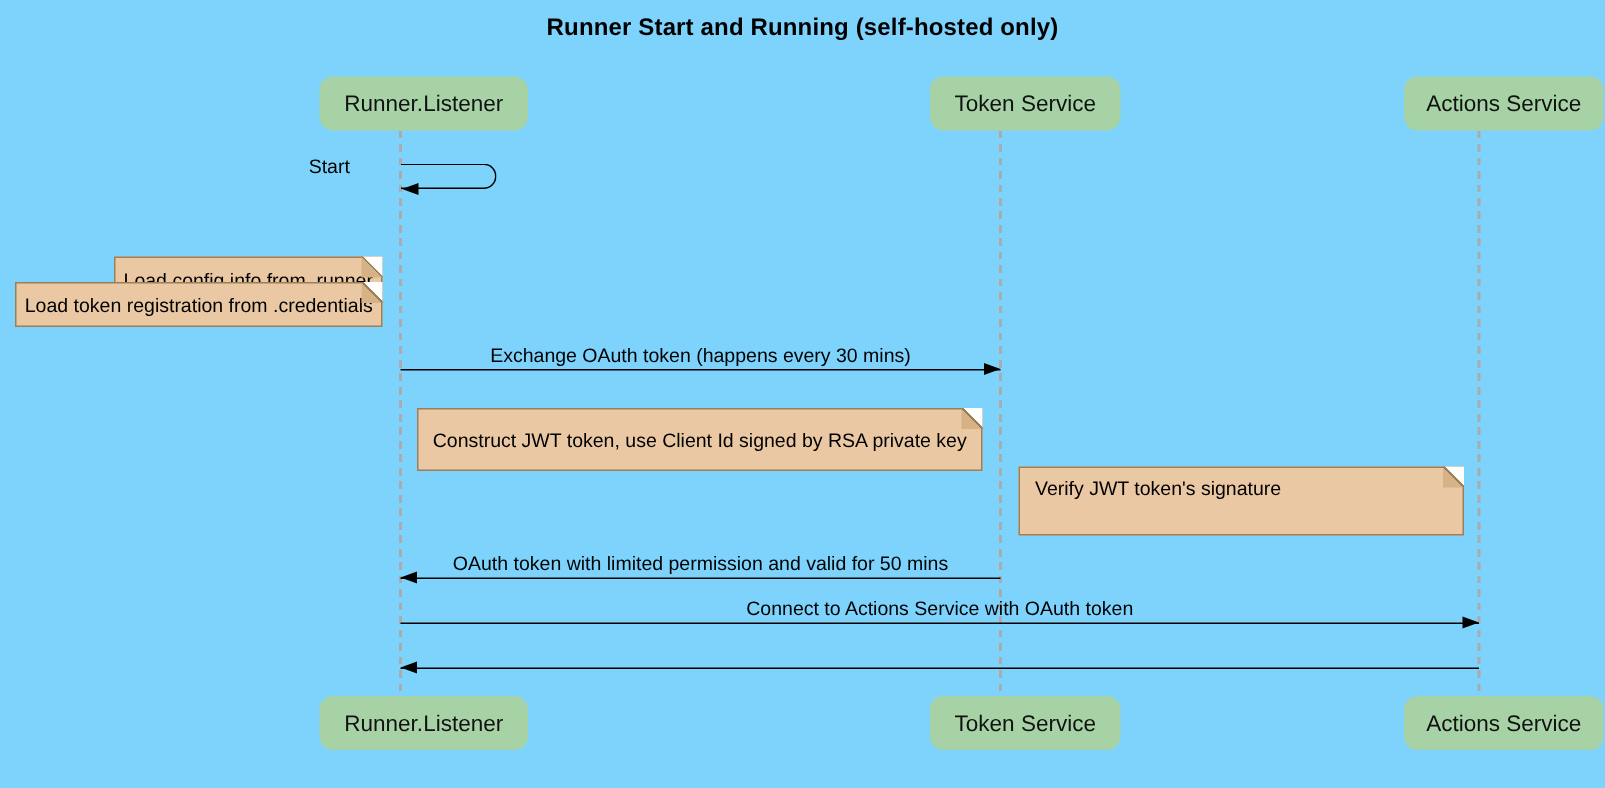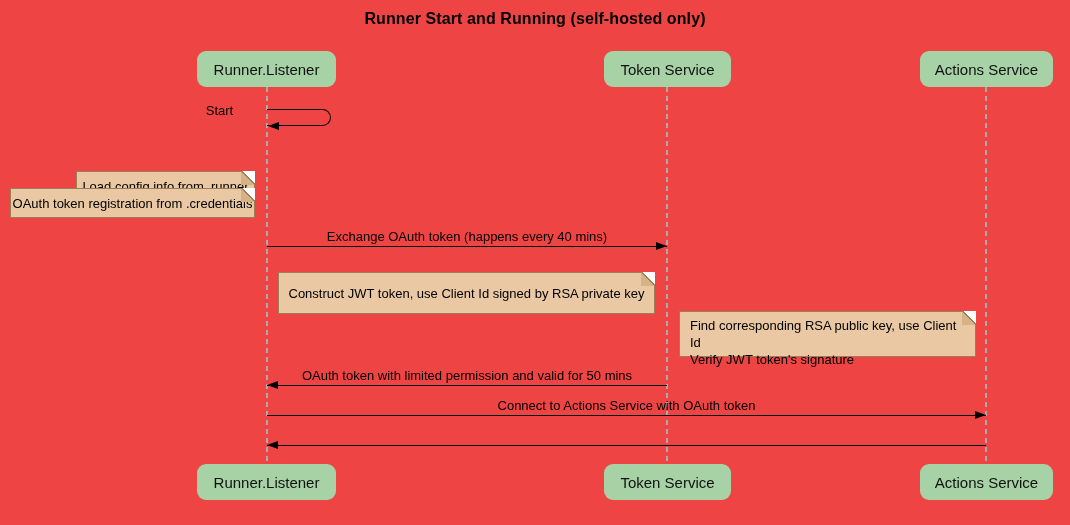--- a/index.html
+++ b/index.html
@@ -1,28 +1,28 @@
 <!DOCTYPE html>
 <html style="--participant-fill: #a6d2a6; --note-fill: #e9c8a3; --note-border: #9d7f57; --note-fold: #d5b386; --lifeline: #ababab; --arrow: #000000;"><head>
 <meta charset="utf-8">
 <style>
   html,body{margin:0;padding:0;background:#ffffff;}
   .diagram{
-    position:relative;width:1070px;height:525px;background:#ef4444;overflow:hidden;
+    position:relative;width:1070px;height:525px;background:#7dd3fc;overflow:hidden;
     font-family:"Liberation Sans","DejaVu Sans",sans-serif;color:#000;
   }
   .title{
     position:absolute;top:10px;left:0;width:1070px;text-align:center;
     font-size:16px;font-weight:bold;letter-spacing:.1px;
   }
   .participant{
     position:absolute;height:36px;border-radius:9px;
     background:var(--participant-fill,#a6d2a6);
     display:flex;align-items:center;justify-content:center;
-    font-size:15px;color:#111;
+    font-size:15px;color:#111;margin-left:16px;
   }
   .lifeline{
     position:absolute;top:87px;height:377px;width:2px;
     background:repeating-linear-gradient(to bottom,var(--lifeline,#ababab) 0 5px,transparent 5px 9px);
   }
   .note{
     position:absolute;background:var(--note-fill,#e9c8a3);
     border:1.4px solid var(--note-border,#9d7f57);
     box-sizing:border-box;font-size:13px;
     display:flex;align-items:center;justify-content:center;text-align:center;
@@ -68,30 +68,29 @@
 
   <div class="participant" style="left:197px;top:464px;width:139px;">Runner.Listener</div>
   <div class="participant" style="left:604px;top:464px;width:127px;">Token Service</div>
   <div class="participant" style="left:920px;top:464px;width:133px;">Actions Service</div>
 
   <div class="msg-label start-label">Start</div>
   <div class="self-loop"></div>
   <div class="ah ah-left" style="left:268px;top:122px;"></div>
 
   <div class="note" style="left:76px;top:141px;width:179px;height:30px;margin-top:30px;">Load config info from .runner</div>
-  <div class="note" style="left:10px;top:188px;width:245px;height:30px;">OAuth token registration from .credentials</div>
+  <div class="note" style="left:10px;top:188px;width:245px;height:30px;">Load token registration from .credentials</div>
 
-  <div class="msg-label" style="left:267px;top:229px;width:400px;">Exchange OAuth token (happens every 40 mins)</div>
+  <div class="msg-label" style="left:267px;top:229px;width:400px;">Exchange OAuth token (happens every 30 mins)</div>
   <div class="msg-line" style="left:267px;top:246px;width:400px;"></div>
   <div class="ah ah-right" style="left:656px;top:242px;"></div>
 
   <div class="note" style="left:278px;top:272px;width:377px;height:42px;">Construct JWT token, use Client Id signed by RSA private key</div>
 
   <div class="note note-multiline" style="left:679px;top:311px;width:297px;height:46px;">
-    <span>Find corresponding RSA public key, use Client Id</span>
     <span>Verify JWT token's signature</span>
   </div>
 
   <div class="msg-label" style="left:267px;top:368px;width:400px;">OAuth token with limited permission and valid for 50 mins</div>
   <div class="msg-line" style="left:267px;top:385px;width:400px;"></div>
   <div class="ah ah-left" style="left:267px;top:381px;"></div>
 
   <div class="msg-label" style="left:267px;top:398px;width:719px;">Connect to Actions Service with OAuth token</div>
   <div class="msg-line" style="left:267px;top:415px;width:719px;"></div>
   <div class="ah ah-right" style="left:975px;top:411px;"></div>

